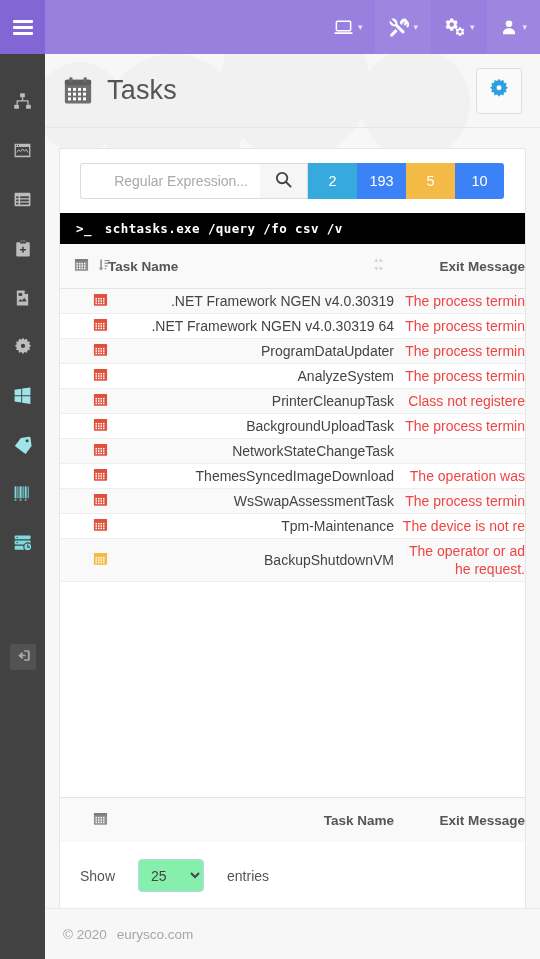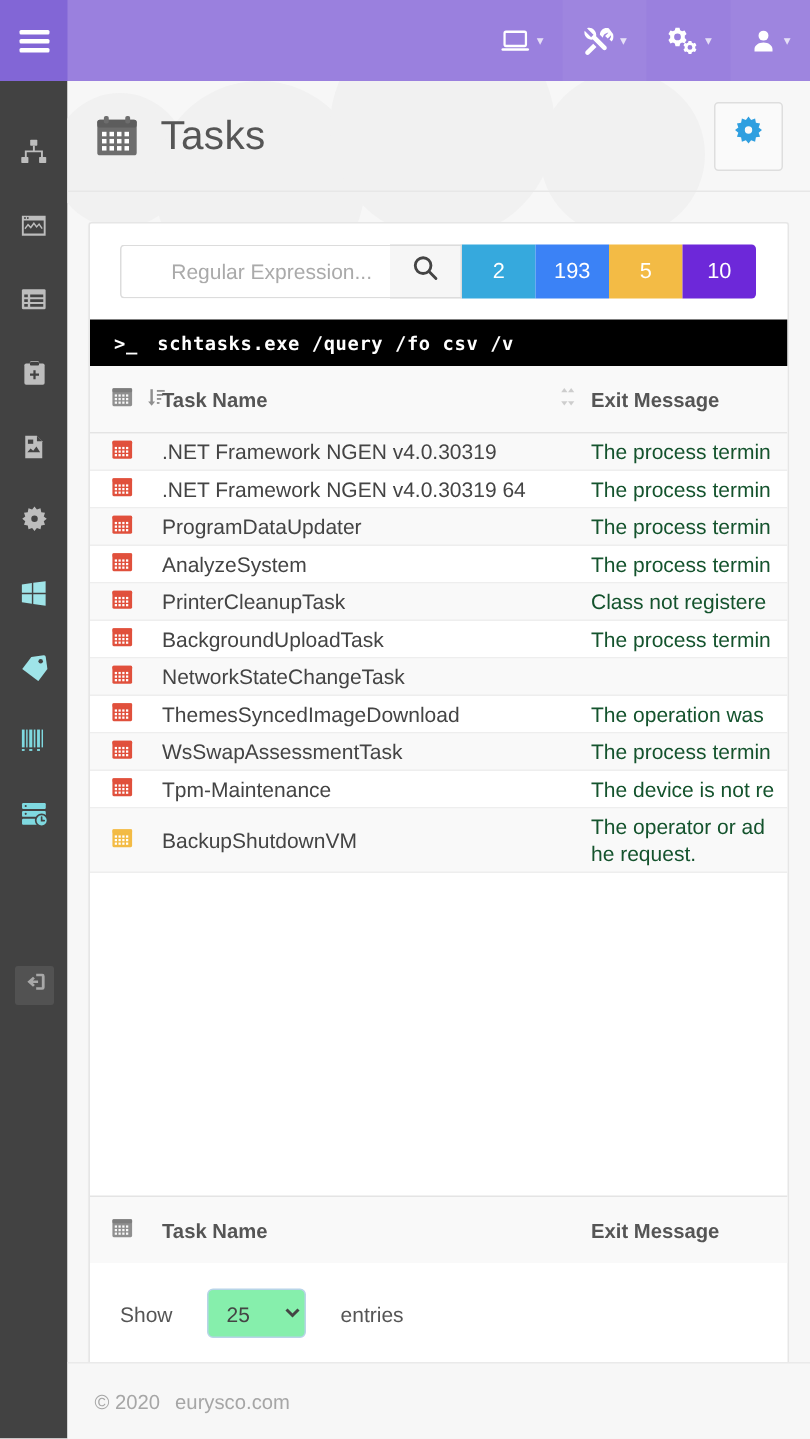--- a/index.html
+++ b/index.html
@@ -124,21 +124,21 @@
     background: #000; color: #fff; height: 31px;
     display: flex; align-items: center; padding: 0 16px;
     font-family: "DejaVu Sans Mono", "Liberation Mono", monospace;
     font-size: 12.5px; font-weight: bold; letter-spacing: .4px;
     white-space: nowrap; overflow: hidden;
   }
   .terminal .prompt { margin-right: 13px; }
 
   
   table.dt { width: 100%; border-collapse: collapse; table-layout: fixed; }
-  table.dt th, table.dt td { text-align: left; }
+  table.dt th, table.dt td { text-align: right; }
   thead th, tfoot th {
     background: #f9f9f9; color: #555; font-size: 13.5px; font-weight: bold;
     padding: 13px 0; border-bottom: 1px solid #e4e4e4;
     white-space: nowrap;
   }
   tfoot th { border-bottom: none; border-top: 1px solid #e4e4e4; }
   .col-icon  { width: 48px; padding-left: 14px !important; }
   .col-name  { width: 286px; }
   .col-exit  { width: auto; }
   .th-inner { display: flex; align-items: center; gap: 8px; }
@@ -146,21 +146,21 @@
   .sortwrap { display: flex; align-items: center; justify-content: space-between; padding-right: 10px; }
 
   tbody td {
     font-size: 14px; color: #444; padding: 3px 0;
     border-bottom: 1px solid #eee; vertical-align: middle;
     white-space: nowrap; overflow: hidden;
   }
   tbody tr:nth-child(odd) td { background: #f9f9f9; }
   tbody tr:nth-child(even) td { background: #fff; }
   tbody td.cell-icon { padding-left: 14px; }
-  tbody td.cell-exit { color: #14532d; white-space: normal; line-height: 18px; }
+  tbody td.cell-exit { color: #ef4444; white-space: normal; line-height: 18px; }
 
   .table-scroll { height: 553px; overflow: hidden; }
 
   .length-row {
     display: flex; align-items: center; gap: 23px;
     padding: 17px 20px; font-size: 14px; color: #555;
   }
   .length-select {
     height: 33px; padding: 0 8px; min-width: 66px;
     border: 1px solid #b8d4e8; border-radius: 4px;
@@ -419,21 +419,21 @@
           <span>
             <svg width="19" height="19" viewBox="0 0 24 24" fill="none" stroke="#444" stroke-width="2.4">
               <circle cx="10.2" cy="10.2" r="6.6"></circle>
               <line x1="15.2" y1="15.2" x2="21" y2="21" stroke-linecap="round"></line>
             </svg>
           </span>
         </span>
         <span class="badge" style="background:#36a9dd">2</span>
         <span class="badge" style="background:#3b82f6">193</span>
         <span class="badge" style="background:#f3bb45">5</span>
-        <span class="badge" style="background:#6d28d9">10</span>
+        <span class="badge" style="background:#3b82f6">10</span>
       </div>
 
       <div class="terminal">
         <span class="prompt">&gt;_</span>
         <span>schtasks.exe /query /fo csv /v</span>
       </div>
 
       <div class="table-scroll">
         <table class="dt">
           <thead>

